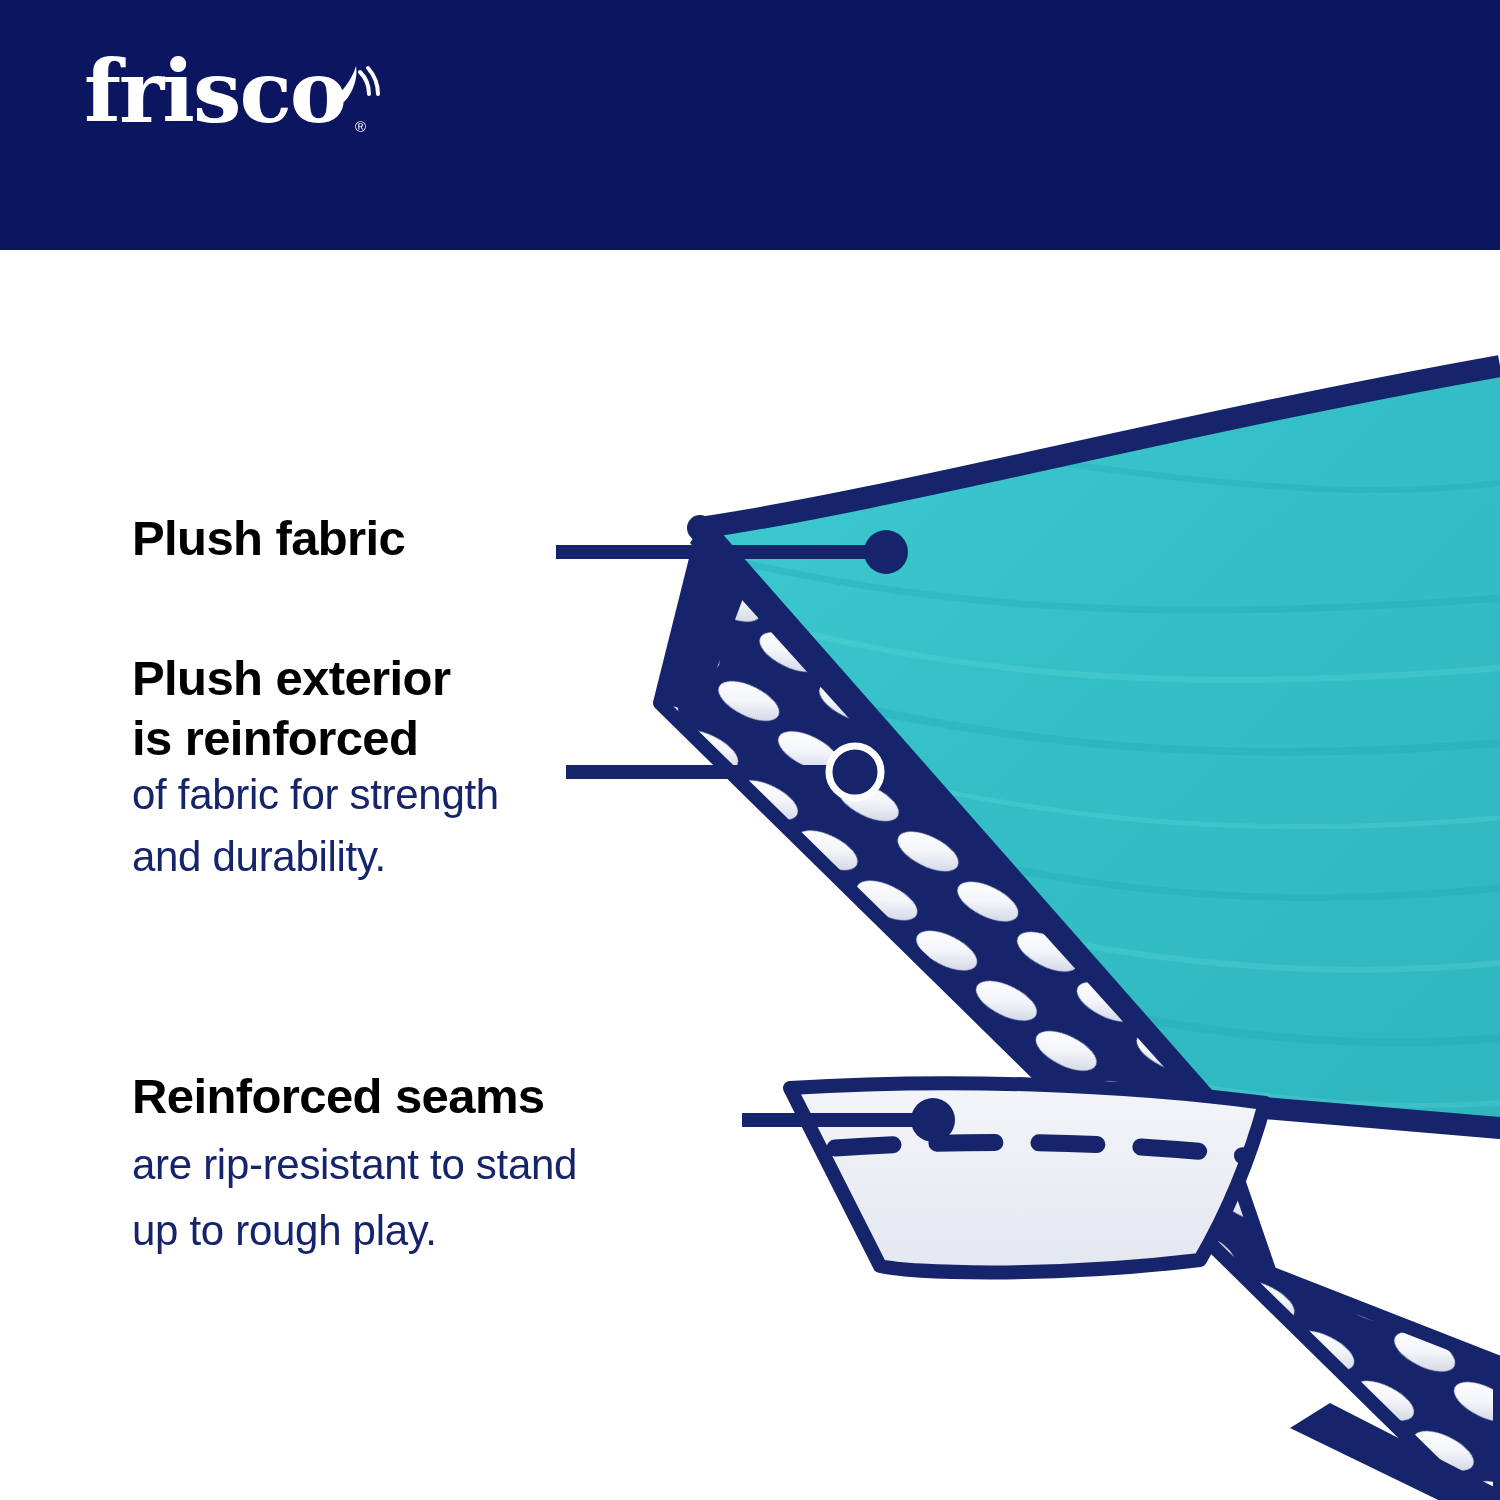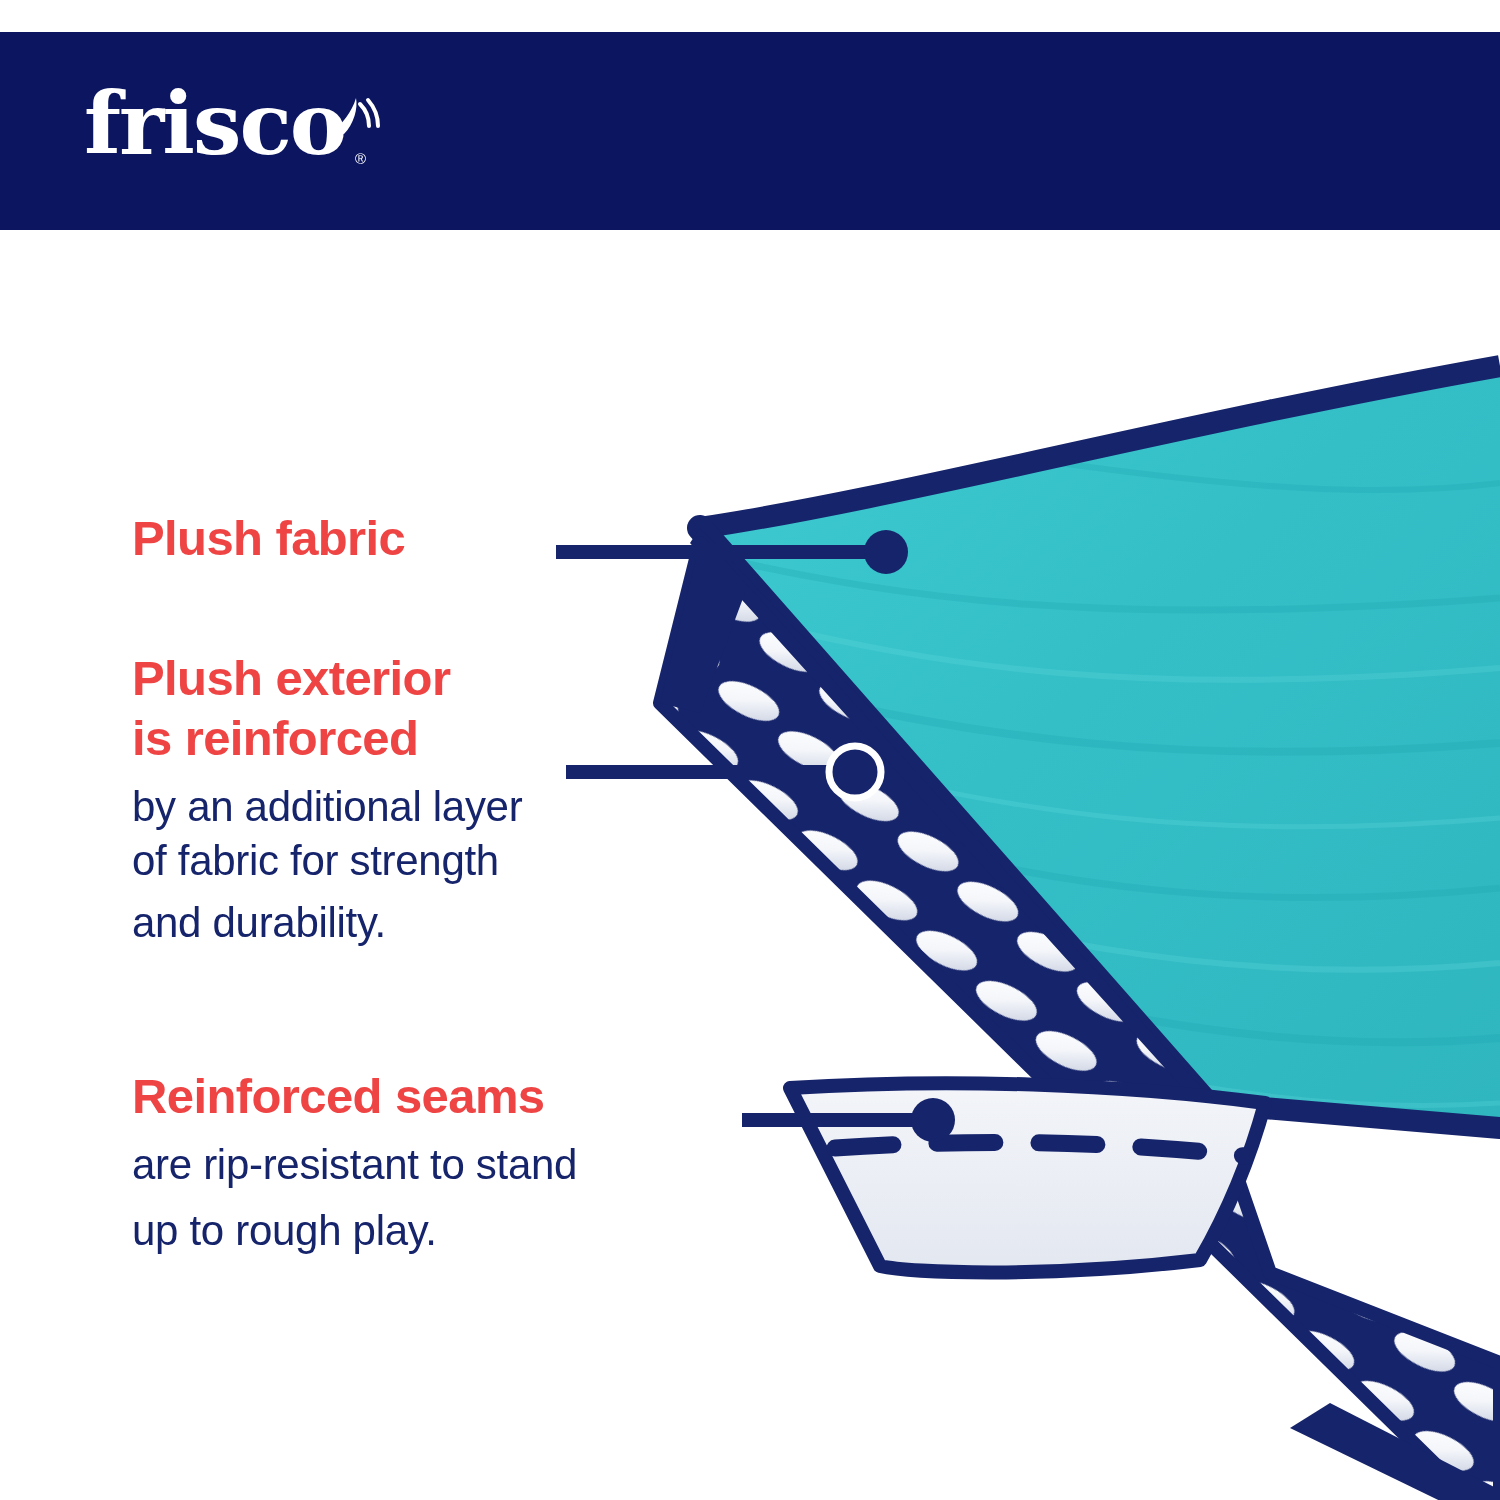--- a/index.html
+++ b/index.html
@@ -18,25 +18,24 @@
     background: #ffffff;
     overflow: hidden;
   }
 
   
   #header-bar {
     position: absolute;
     left: 0;
     top: 0;
     width: 1500px;
-    height: 198px;
+    height: 250px;
     background: #0b1560;
     display: flex;
     align-items: center;
-    margin-top: 32px;
   }
   #brand-logo {
     position: absolute;
     left: 84px;
     top: 42px;
     width: 300px;
     height: 112px;
   }
   #brand-logo .wordmark {
     font-family: "DejaVu Serif", serif;
@@ -89,21 +88,21 @@
   .callout {
     position: absolute;
     color: #16246b;
   }
   .callout .headline {
     font-family: "Liberation Sans", sans-serif;
     font-weight: 700;
     font-size: 49px;
     line-height: 60px;
     letter-spacing: -0.6px;
-    color: #ef4444;
+    color: #000000;
     white-space: nowrap;
   }
   .callout .body {
     font-family: "Liberation Sans", sans-serif;
     font-weight: 400;
     font-size: 42px;
     line-height: 54px;
     letter-spacing: -0.3px;
     color: #16246b;
     margin-top: 12px;
@@ -226,21 +225,20 @@
     </g>
   </svg>
 
   <div class="callout" id="callout-plush-fabric">
     <div class="headline">Plush fabric</div>
   </div>
 
   <div class="callout" id="callout-plush-exterior">
     <div class="headline">Plush exterior</div>
     <div class="headline">is reinforced</div>
-    <div class="body">by an additional layer</div>
     <div class="body" style="margin-top:0">of fabric for strength</div>
     <div class="body" style="margin-top:8px">and durability.</div>
   </div>
 
   <div class="callout" id="callout-reinforced-seams">
     <div class="headline">Reinforced seams</div>
     <div class="body">are rip-resistant to stand</div>
     <div class="body" style="margin-top:12px">up to rough play.</div>
   </div>
 

